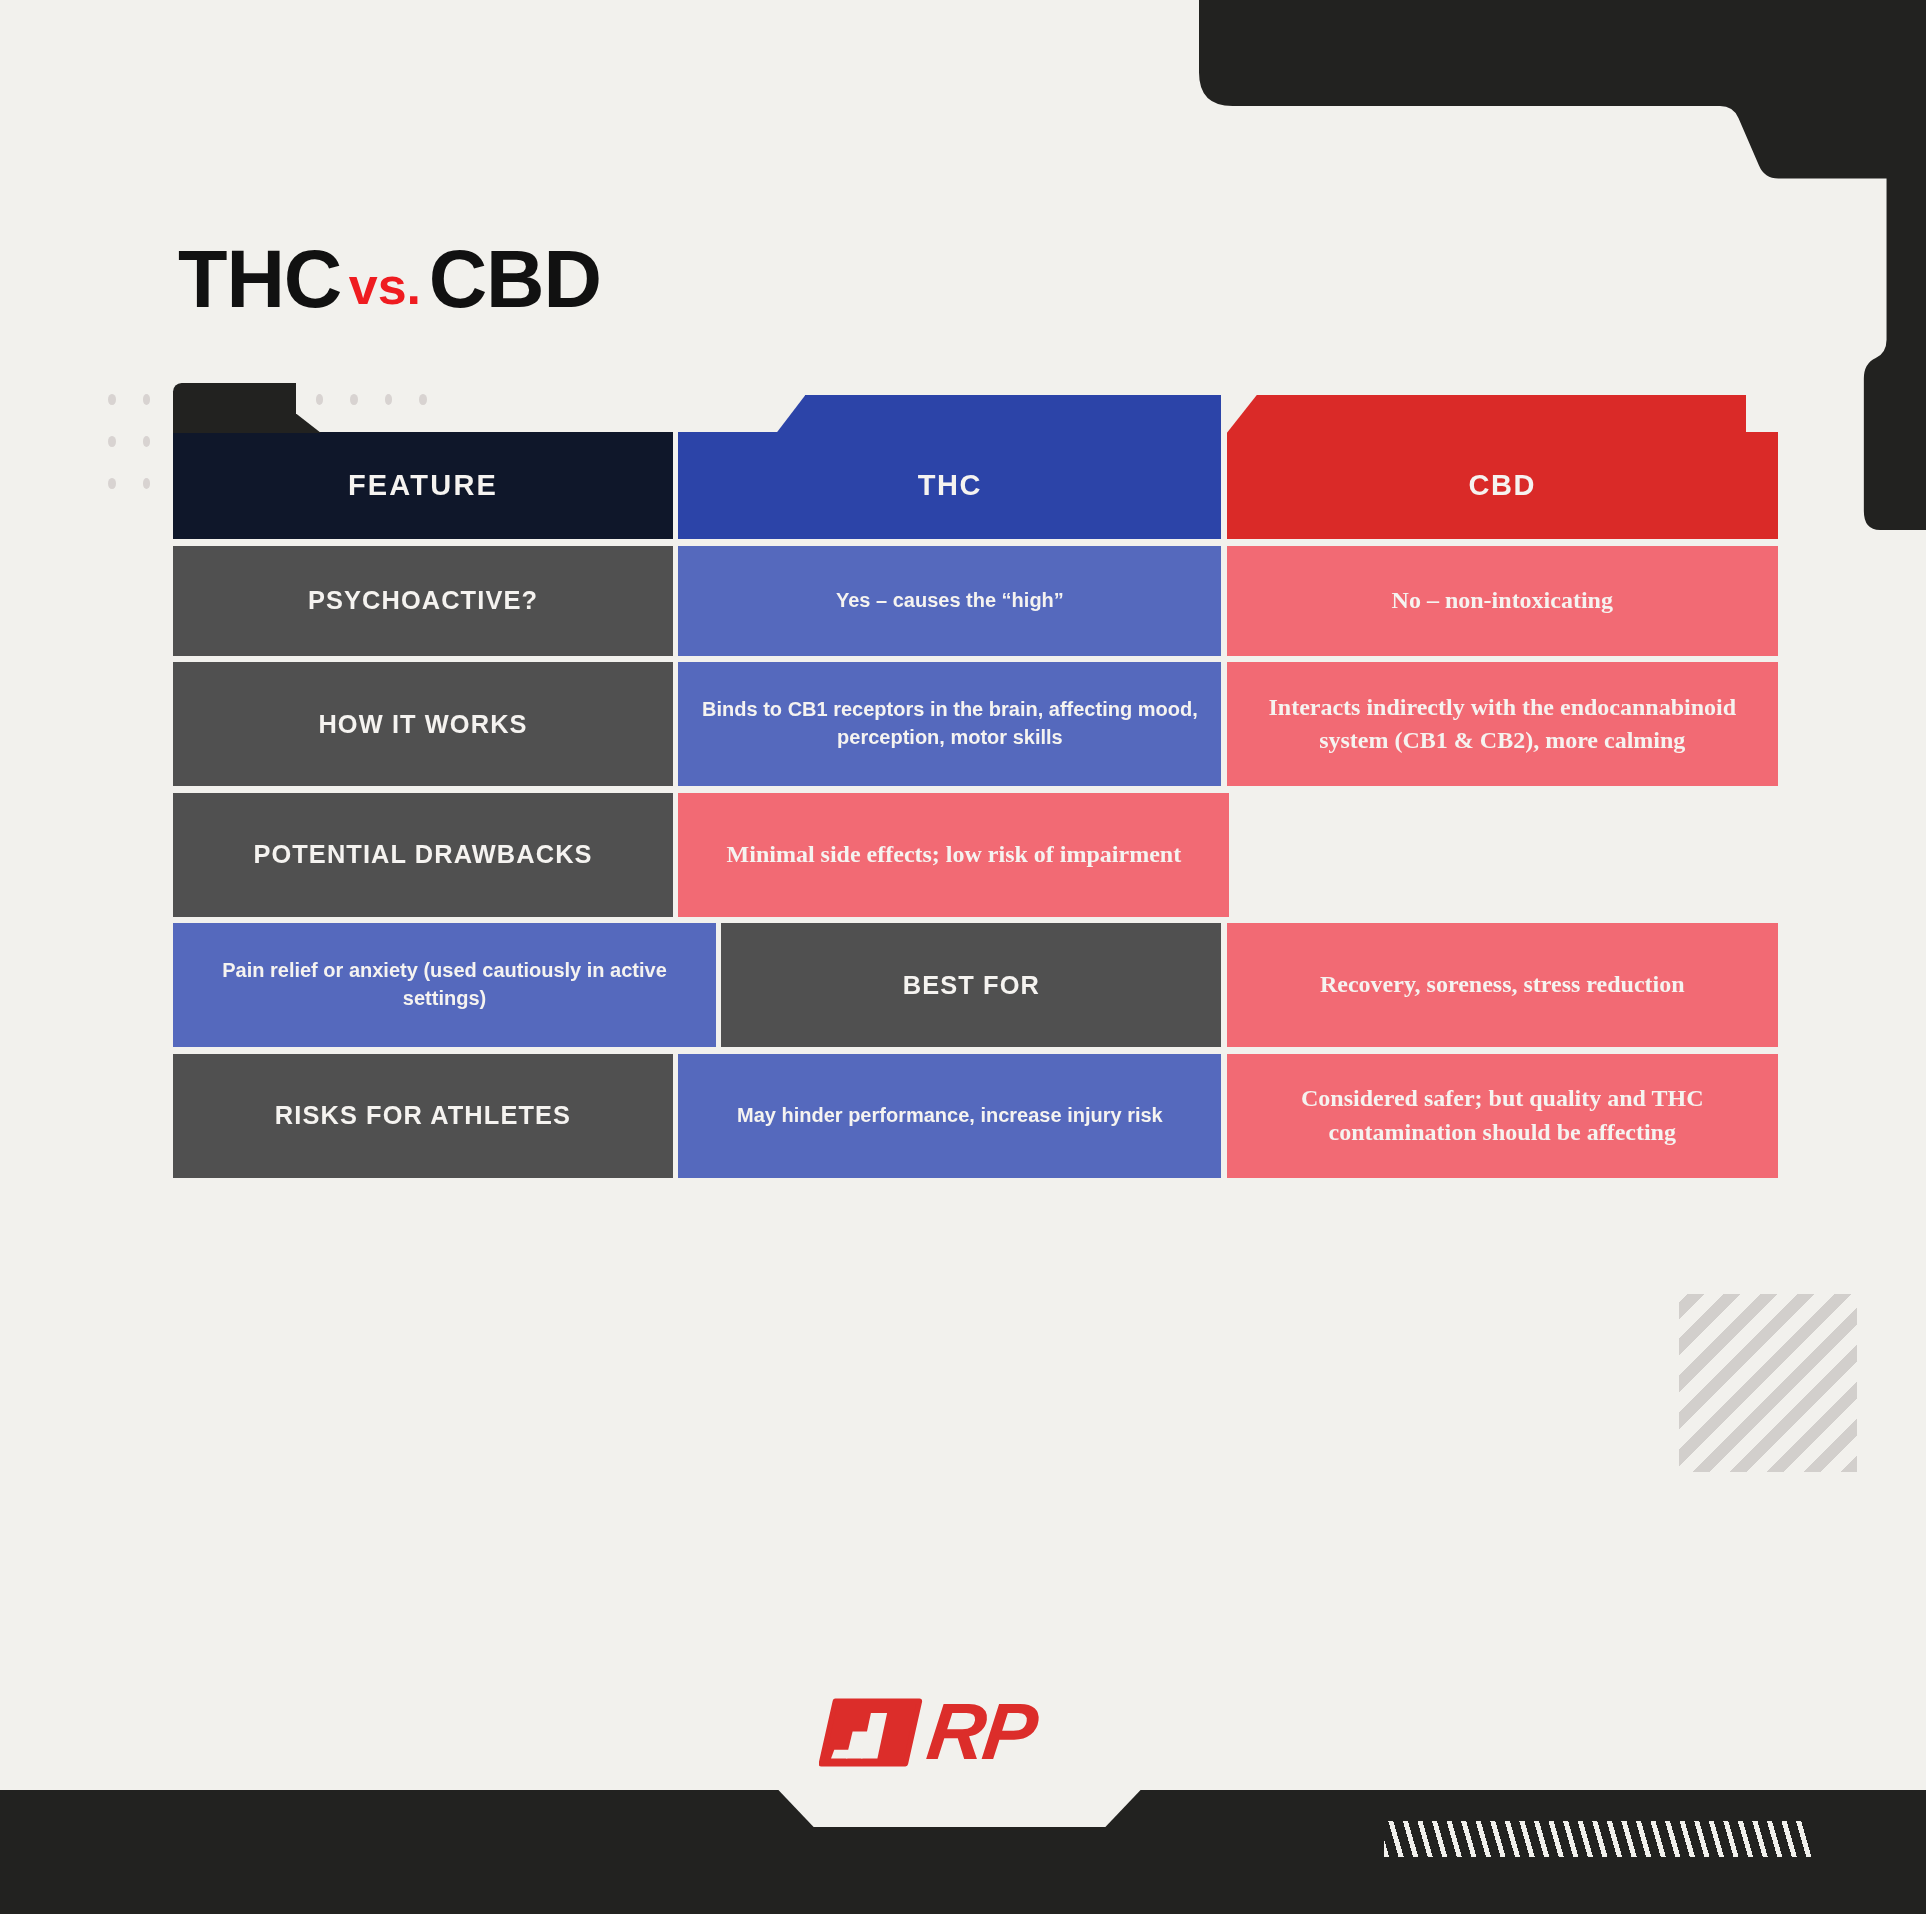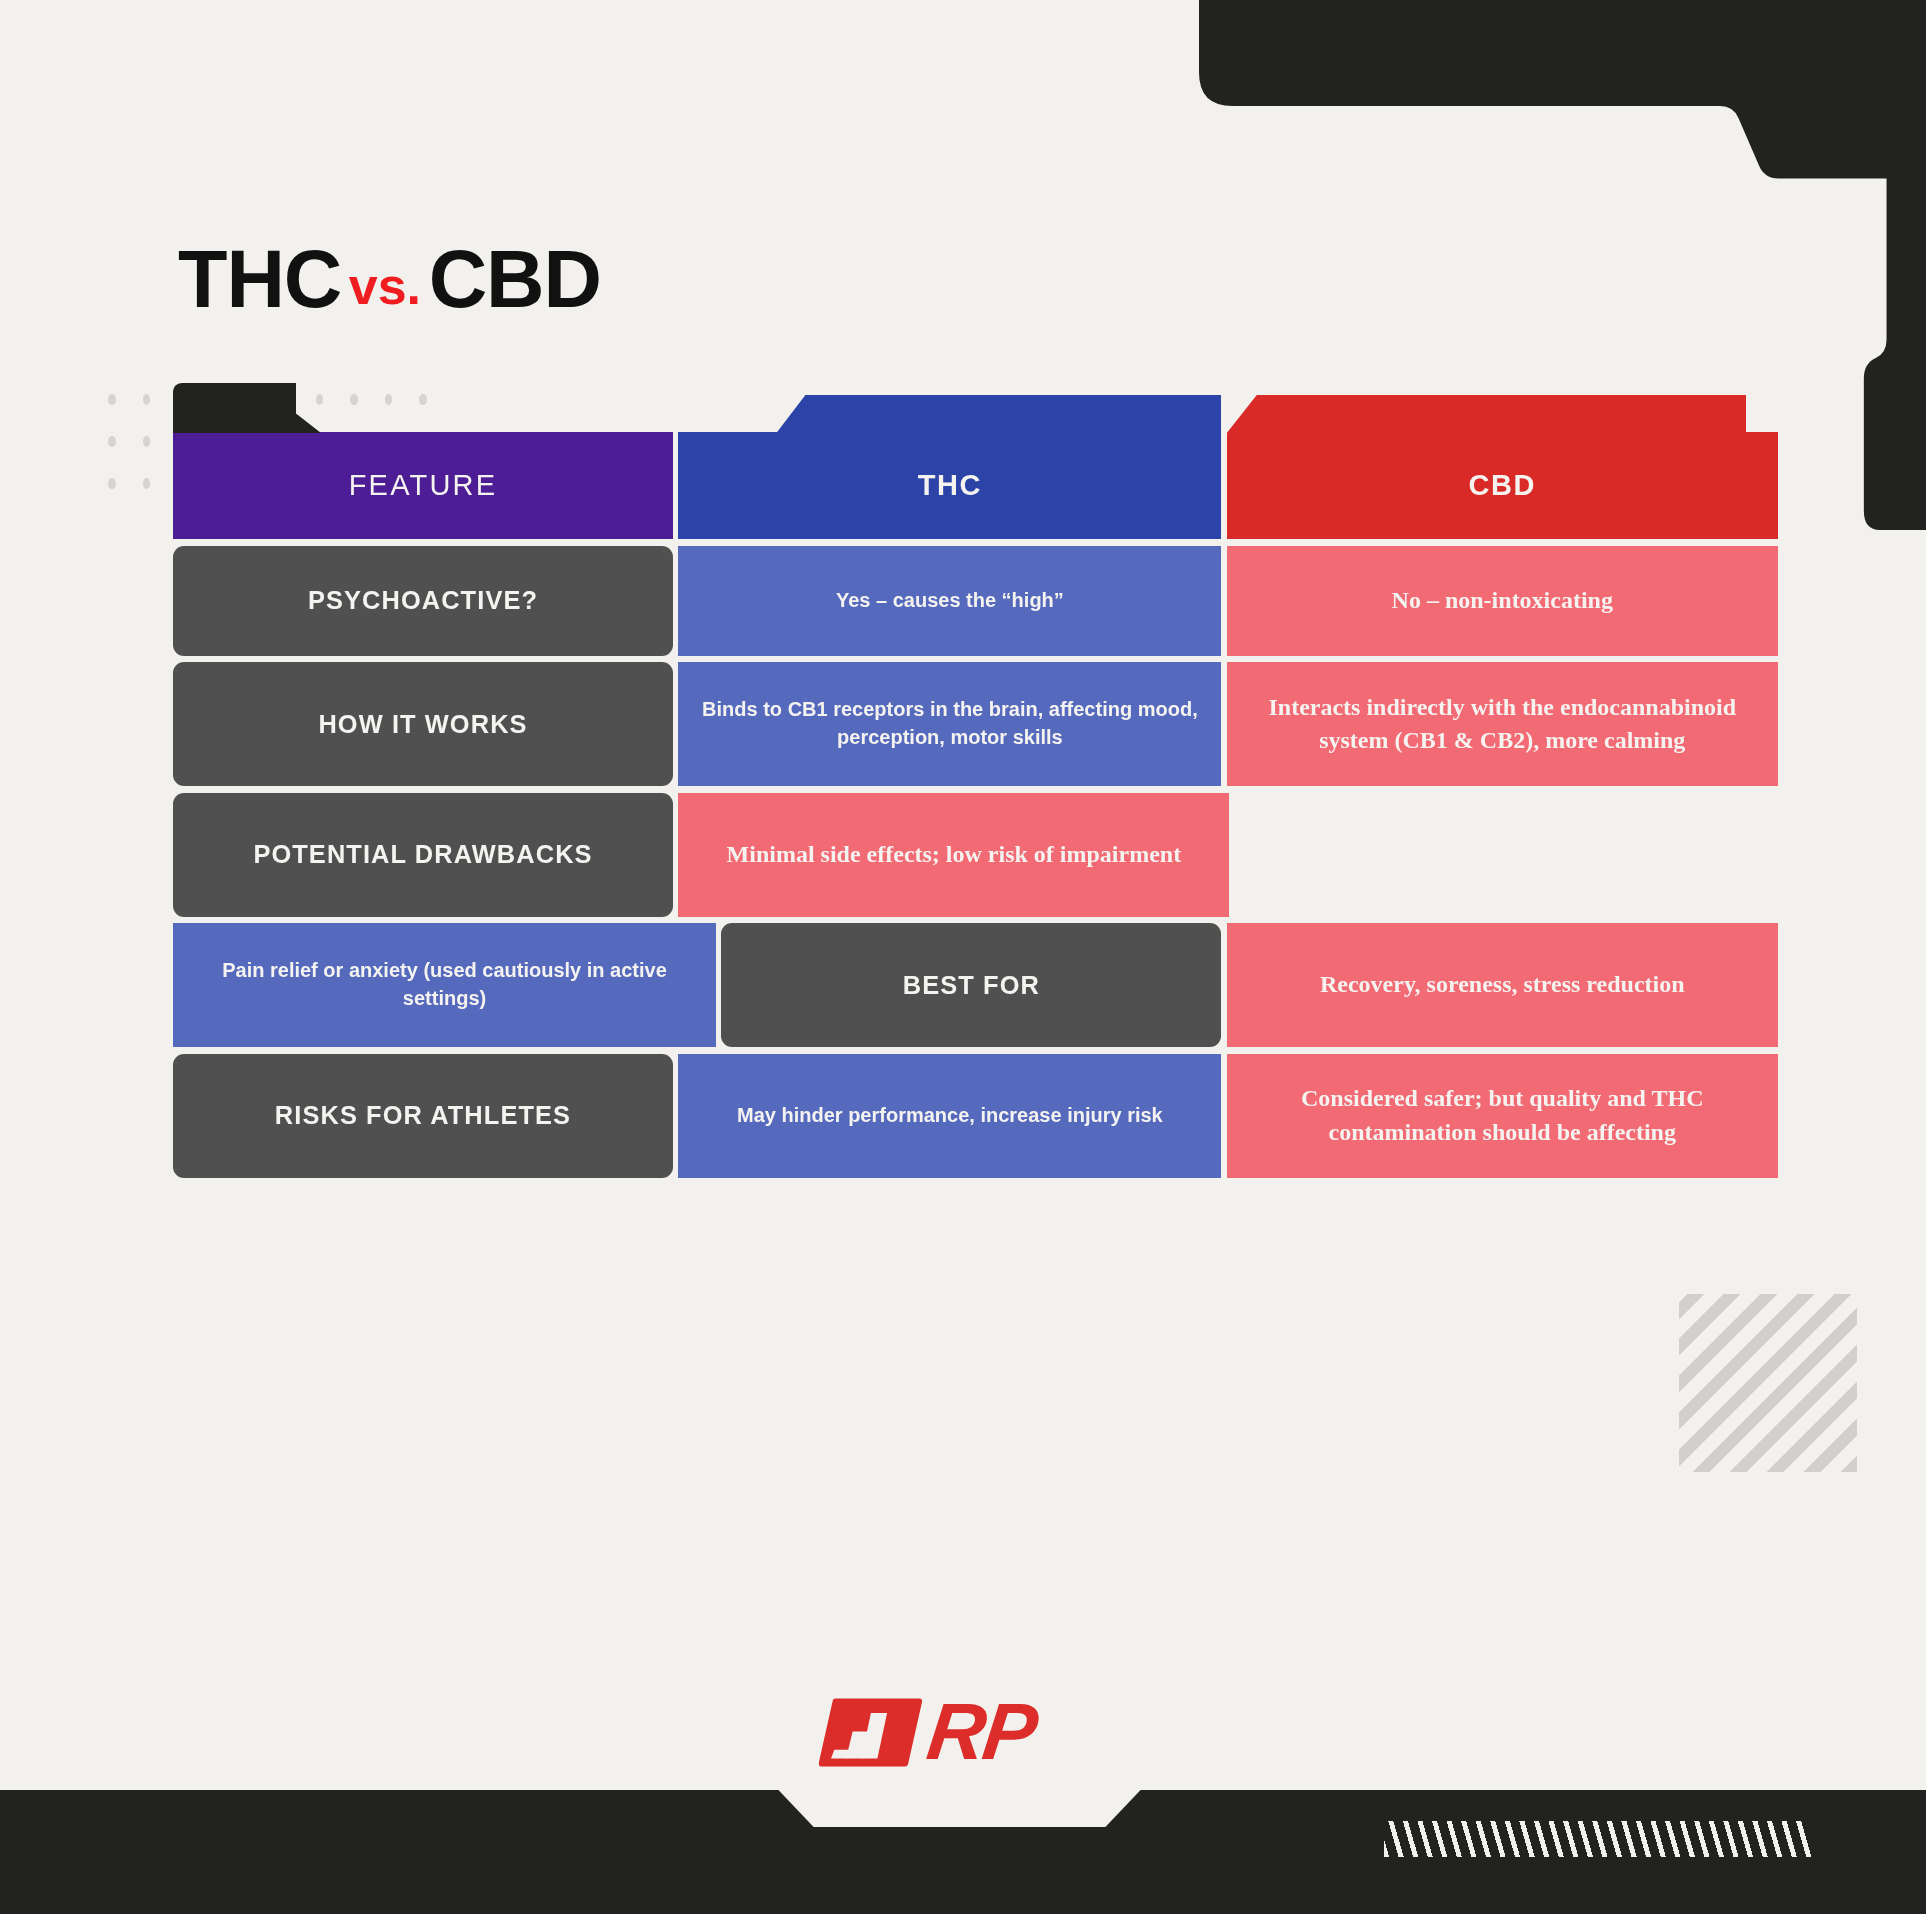--- a/index.html
+++ b/index.html
@@ -99,23 +99,23 @@
     text-align: center;
     color: #f5f3f0;
     padding: 6.5px 21.6px;
   }
 
   
   .row-header { margin-bottom: 6.5px; }
   .row-header .cell { height: 107px; }
 
   .hdr-feature {
-    background: #4c1d95;
+    background: #0f172a;
     font-size: 29px;
-    font-weight: 400;
+    font-weight: 700;
     letter-spacing: 2.2px;
     position: relative;
   }
   .hdr-thc {
     background: #2c44a8;
     font-size: 29px;
     font-weight: 700;
     letter-spacing: 1.6px;
     position: relative;
   }
@@ -181,21 +181,20 @@
     clip-path: polygon(0 0, 100% 0, 0 100%);
   }
 
   
   .row-body .cell { min-height: 110px; }
   .bd-feature {
     background: #505050;
     font-size: 25.4px;
     font-weight: 700;
     letter-spacing: 1.1px;
-    border-radius: 11px;
   }
   .bd-thc {
     background: #5569bd;
     font-size: 20px;
     font-weight: 600;
     line-height: 1.38;
   }
   .bd-cbd {
     background: #f26a74;
     font-size: 24px;

